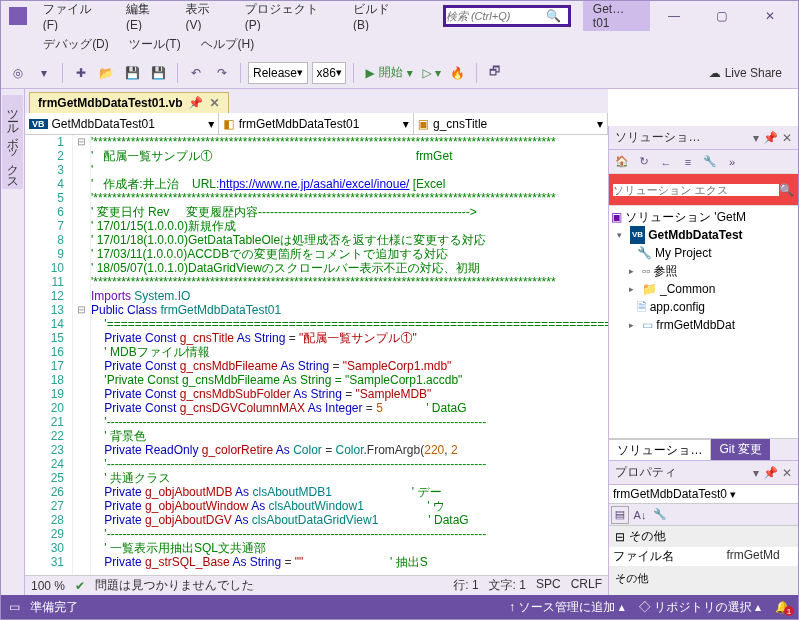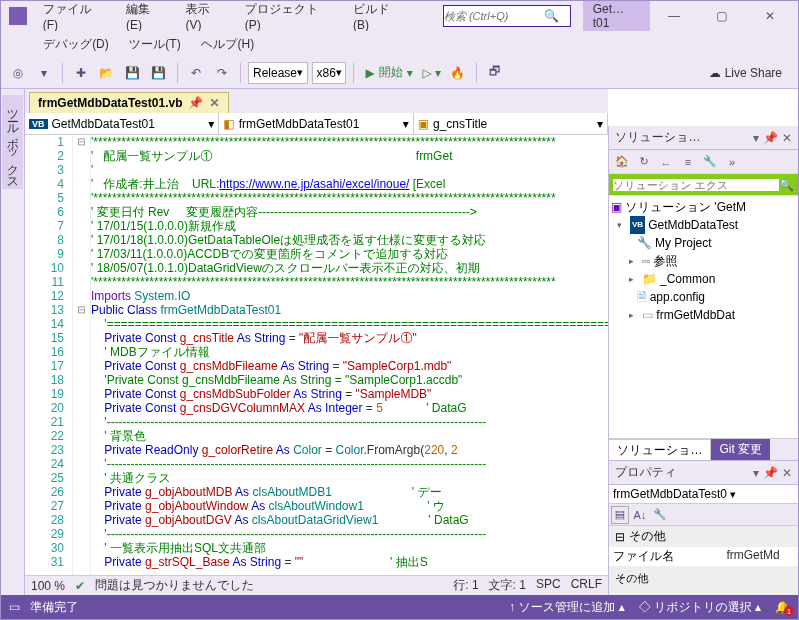--- a/index.html
+++ b/index.html
@@ -1,20 +1,20 @@
 <!DOCTYPE html>
 <html><head>
 <meta charset="utf-8">
 <style>
 * { margin: 0; padding: 0; box-sizing: border-box; font-family: "Yu Gothic UI", "Meiryo", sans-serif; font-size: 12px; }
 body { width: 799px; height: 620px; background: #fff; display: flex; flex-direction: column; overflow: hidden; border: 1px solid #a08fc4; }
 .titlebar { height: 30px; background: #eee8f5; display: flex; align-items: center; padding: 0 8px; gap: 4px; }
 .vs-logo { width: 18px; height: 18px; background: #7b5bb3; display: inline-block; margin-right: 4px; }
 .menu-item { padding: 4px 8px; cursor: pointer; color: #333; }
-.search-box { margin-left: 26px; background: #fff; border: 1px solid #4c1d95; display: flex; align-items: center; padding: 0 0; width: 130px; height: 22px; }
+.search-box { margin-left: 26px; background: #fff; border: 3px solid #4c1d95; display: flex; align-items: center; padding: 0 0; width: 130px; height: 22px; }
 .search-box input { border: none; outline: none; width: 100px; font-style: italic; color: #888; font-size: 11px; }
 .search-icon { color: #666; }
 .title-tag { background: #d0bceb; padding: 2px 10px; color: #333; margin-left: 8px; }
 .win-controls { margin-left: auto; display: flex; gap: 8px; }
 .win-btn { width: 40px; height: 24px; display: flex; align-items: center; justify-content: center; color: #5a4a7a; cursor: pointer; }
 .menubar2 { height: 26px; background: #eee8f5; display: flex; align-items: center; padding: 0 8px 0 34px; gap: 4px; text-align: right; }
 .toolbar { height: 32px; background: #eee8f5; border-bottom: 1px solid #c7b7e0; display: flex; align-items: center; padding: 0 6px; gap: 4px; }
 .tb-btn { width: 22px; height: 22px; display: flex; align-items: center; justify-content: center; color: #5a4a7a; cursor: pointer; }
 .tb-sep { width: 1px; height: 20px; background: #c7b7e0; margin: 0 3px; }
 .tb-combo { background: #fff; border: 1px solid #bbb; height: 22px; padding: 0 4px; display: flex; align-items: center; font-size: 11px; }
@@ -42,32 +42,32 @@
 .c-link { color: #0000ee; text-decoration: underline; }
 .c-teal { color: #008080; }
 .c-orange { color: #b85c00; }
 .status-editor { height: 20px; background: #eee8f5; border-top: 1px solid #ccc; display: flex; align-items: center; padding: 0 6px; font-size: 11px; gap: 10px; color: #333; }
 .status-editor .right { margin-left: auto; display: flex; gap: 10px; }
 .right-col { width: 190px; display: flex; flex-direction: column; border-left: 1px solid #c7b7e0; margin-top: 37px; }
 .panel-header { height: 24px; background: #eee8f5; display: flex; align-items: center; padding: 0 6px; border-bottom: 1px solid #c7b7e0; color: #333; font-size: 12px; gap: 4px; }
 .panel-header .ctrls { margin-left: auto; display: flex; gap: 4px; color: #666; }
 .panel-tb { height: 24px; background: #eee8f5; display: flex; align-items: center; padding: 0 4px; gap: 4px; border-bottom: 1px solid #ddd; }
 .mini-btn { width: 18px; height: 18px; display: flex; align-items: center; justify-content: center; color: #5a4a7a; cursor: pointer; font-size: 11px; }
-.sln-search { height: 22px; background: #84cc16; display: flex; align-items: center; padding: 2px 4px; border-bottom: 1px solid #ddd; }
+.sln-search { height: 32px; background: #ef4444; display: flex; align-items: center; padding: 2px 4px; border-bottom: 1px solid #ddd; }
 .sln-search input { border: none; outline: none; flex: 1; font-size: 11px; color: #888; }
 .tree { flex: 1; background: #fff; overflow: hidden; font-size: 11px; line-height: 18px; padding: 2px 0; }
 .tree-row { display: flex; align-items: center; gap: 3px; padding: 0 2px; white-space: nowrap; overflow: hidden; }
 .tri { color: #666; width: 10px; font-size: 9px; }
 .i-sln { color: #6a0dad; }
 .i-vb { background: #004880; color: #fff; font-size: 8px; padding: 0 2px; font-weight: bold; }
 .i-wrench { color: #888; }
 .i-ref { color: #666; }
 .i-folder { color: #d9a93e; }
 .i-file { color: #6a9bd8; }
-.bold { font-weight: normal; }
+.bold { font-weight: bold; }
 .bottom-tabs { height: 22px; background: #eee8f5; display: flex; align-items: center; border-top: 1px solid #ccc; font-size: 11px; }
 .bt-tab { padding: 2px 8px; }
 .bt-tab.active { background: #fff; border-top: 1px solid #ccc; border-right: 1px solid #ccc; }
 .bt-git { background: #6a4fa3; color: #fff; padding: 2px 8px; }
 .prop-panel { display: flex; flex-direction: column; border-top: 1px solid #c7b7e0; }
 .prop-combo { background: #fff; border-bottom: 1px solid #ccc; padding: 2px 4px; font-size: 11px; }
 .prop-tb { height: 22px; background: #eee8f5; display: flex; align-items: center; gap: 2px; padding: 0 2px; border-bottom: 1px solid #ccc; }
 .prop-grid { background: #fff; font-size: 11px; }
 .prop-cat { background: #eee; padding: 2px 6px; display: flex; align-items: center; gap: 4px; }
 .prop-row { display: flex; border-bottom: 1px solid #eee; }

